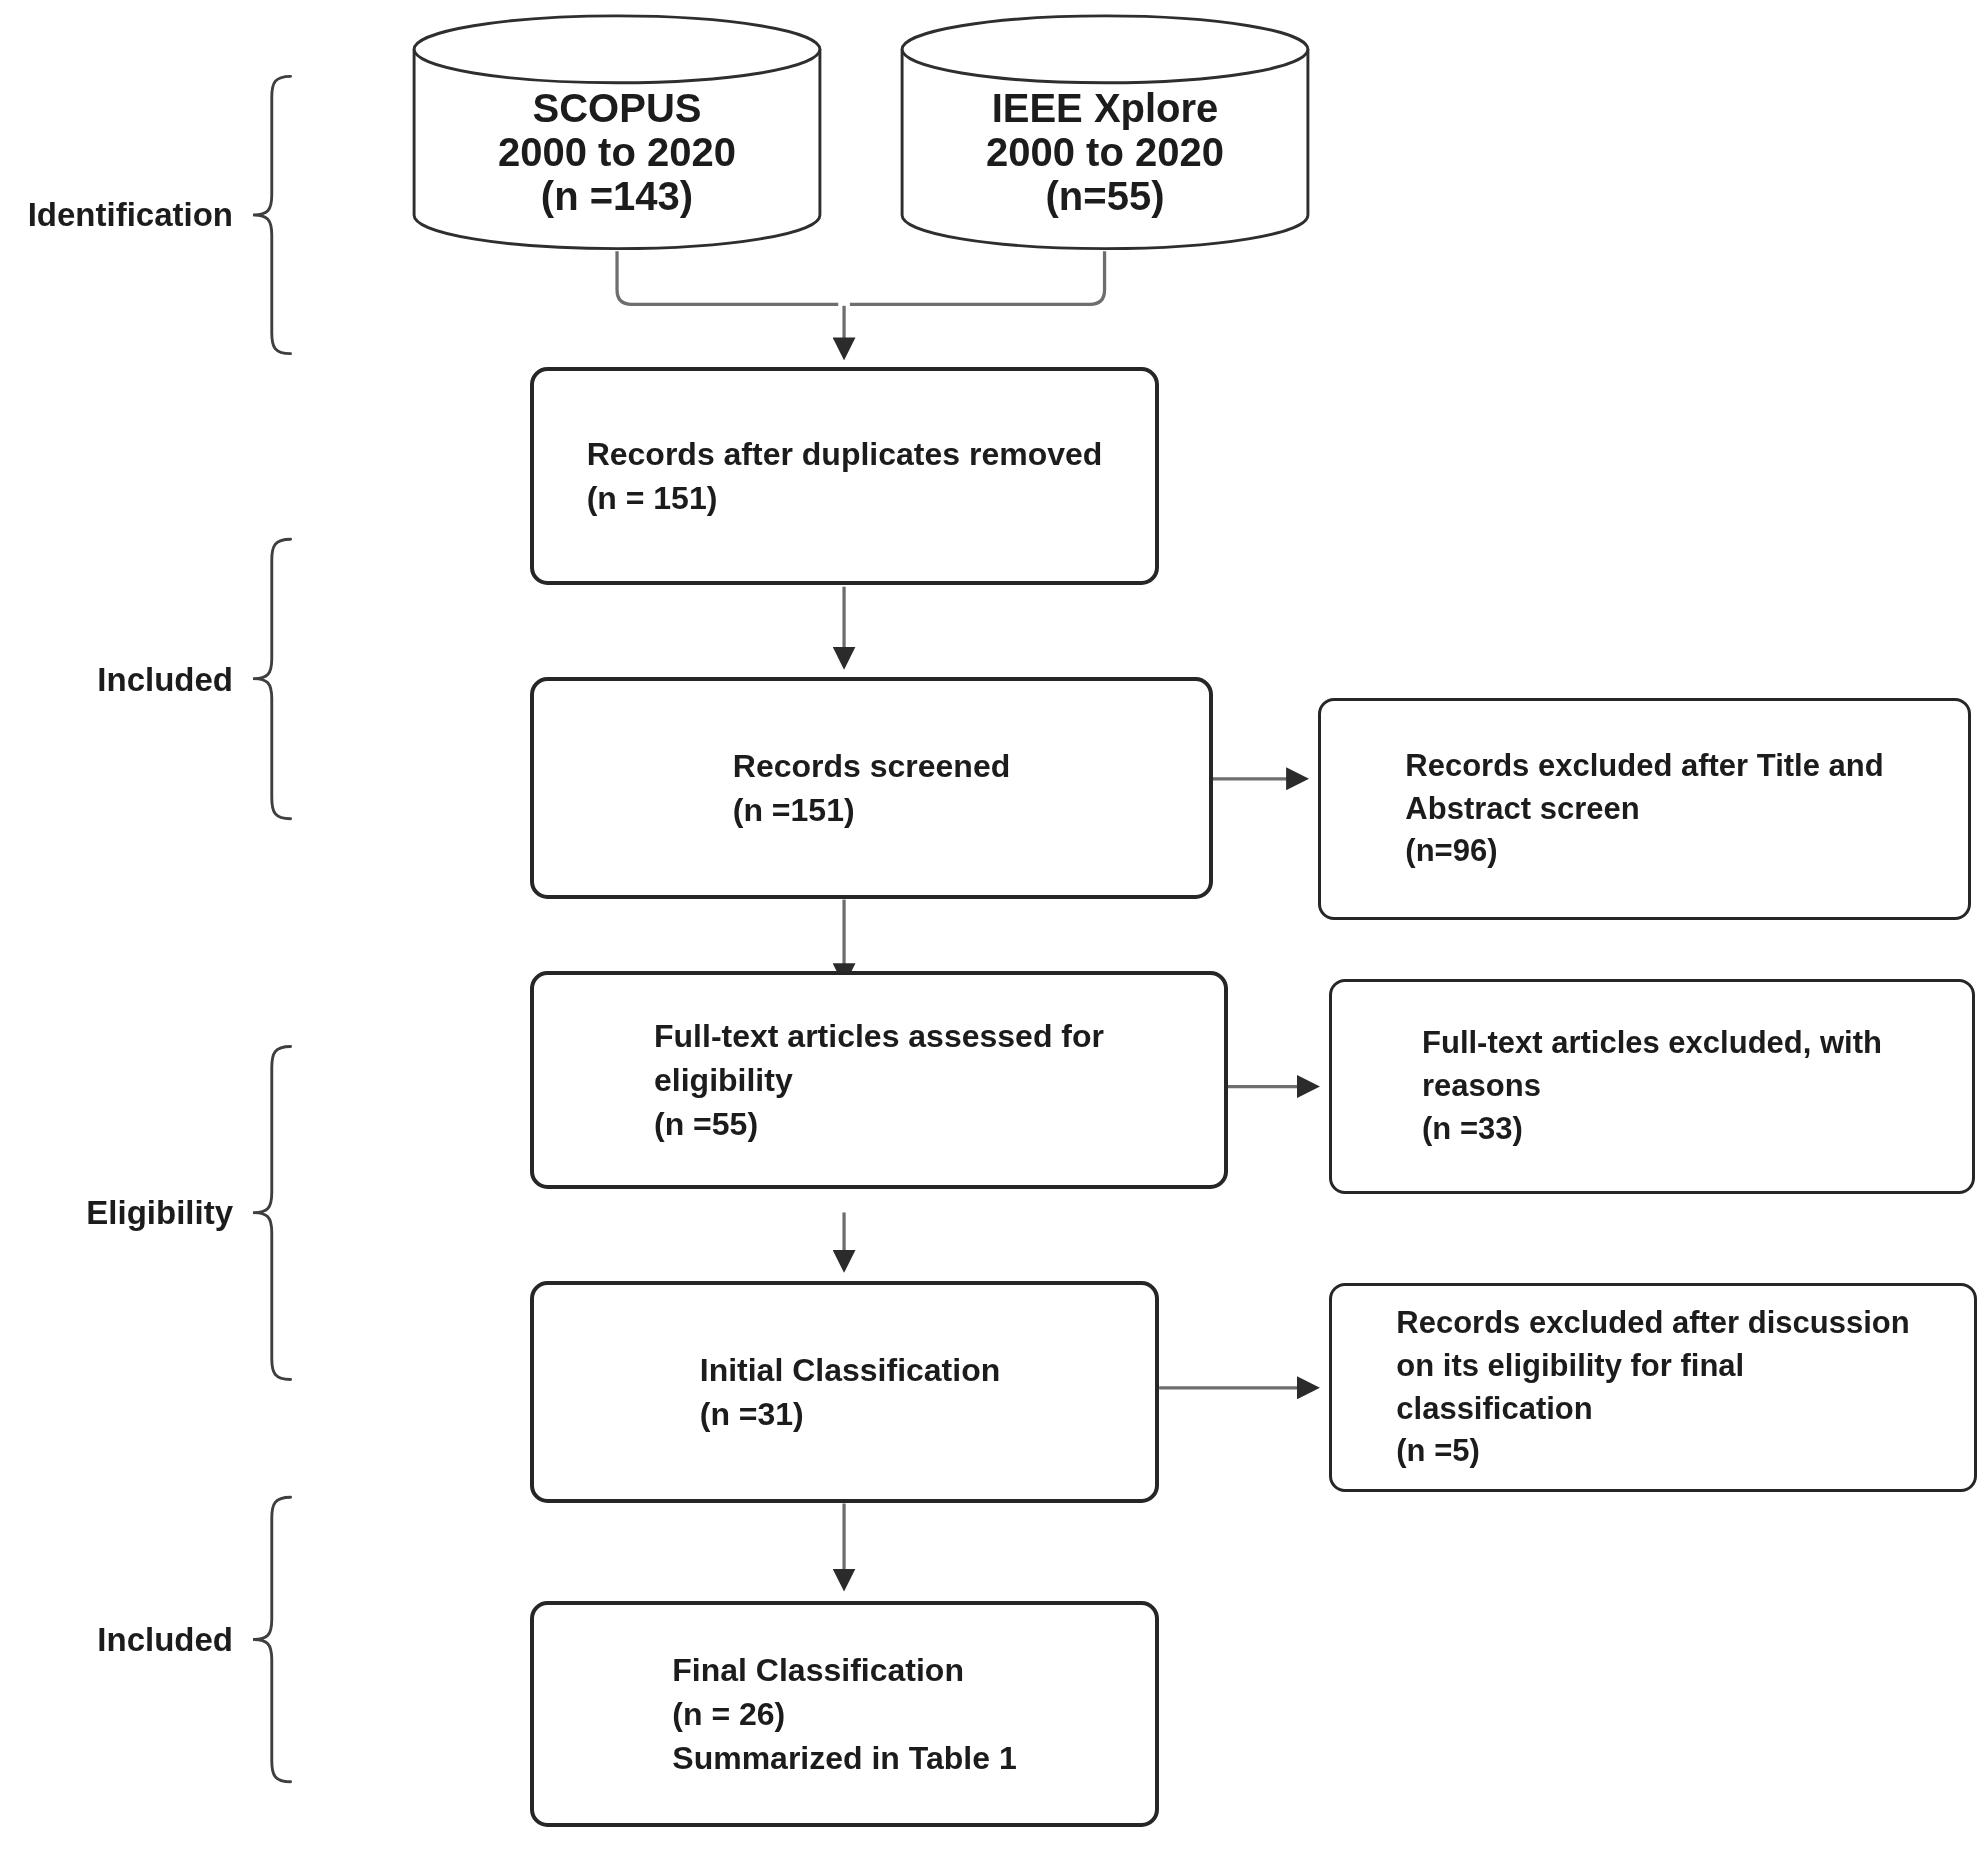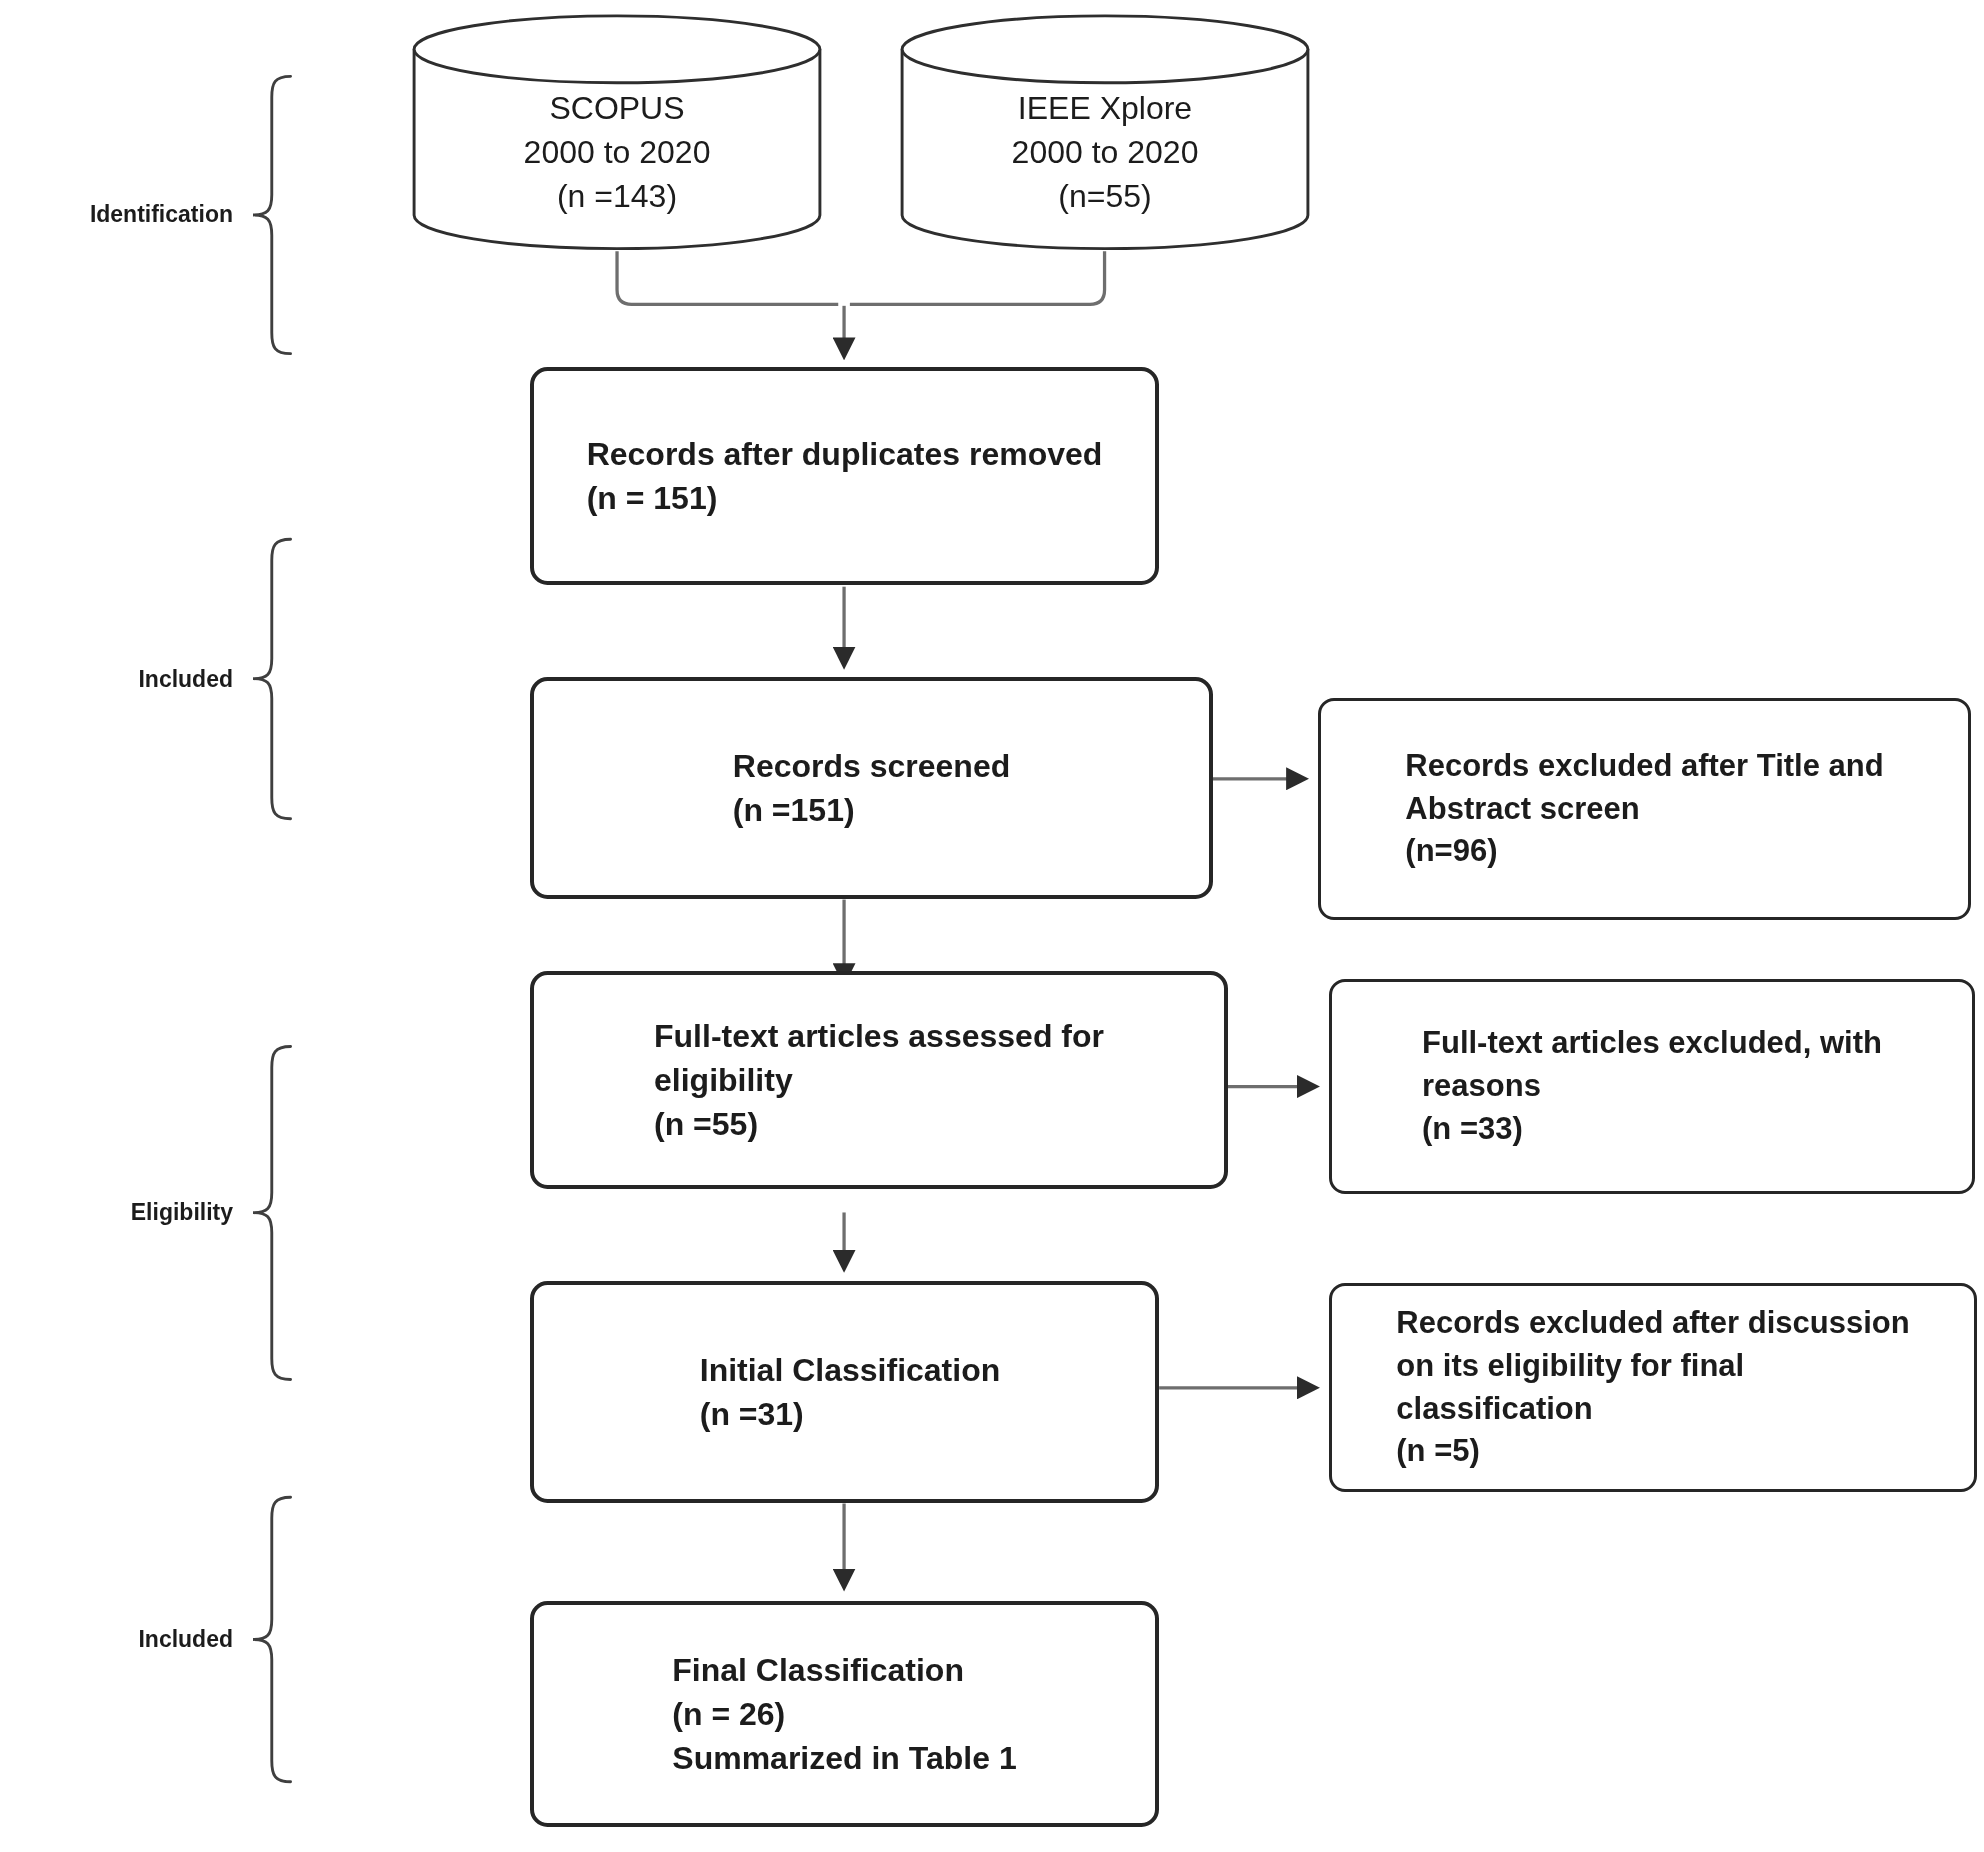--- a/index.html
+++ b/index.html
@@ -10,21 +10,21 @@
     background: #ffffff;
     font-family: "Liberation Sans", "DejaVu Sans", sans-serif;
     color: #1c1c1c;
     overflow: hidden;
   }
   .section-label {
     position: absolute;
     right: 1752px;              
     white-space: nowrap;
     font-weight: bold;
-    font-size: 23px;
+    font-size: 33px;
     line-height: 47px;
     color: #1c1c1c;
   }
   .brace { position: absolute; left: 240px; width: 65px; }
   .flowbox {
     position: absolute;
     box-sizing: border-box;
     background: #ffffff;
     border: 4.4px solid #262626;
     border-radius: 17.5px;
@@ -43,22 +43,22 @@
     font-size: 31px;
     border-radius: 16px;
   }
   .cyl-wrap { position: absolute; width: 412px; height: 240px; }
   .cyl-text {
     position: absolute;
     top: 73px;
     left: 0;
     width: 412px;
     text-align: center;
-    font-weight: normal;
-    font-size: 32px;
+    font-weight: bold;
+    font-size: 40px;
     line-height: 44px;
     white-space: pre-line;
     color: #1c1c1c;
   }
   svg { display: block; }
   .connector-layer { position: absolute; top: 0; left: 0; pointer-events: none; }
 </style>
 </head>
 <body>
 

